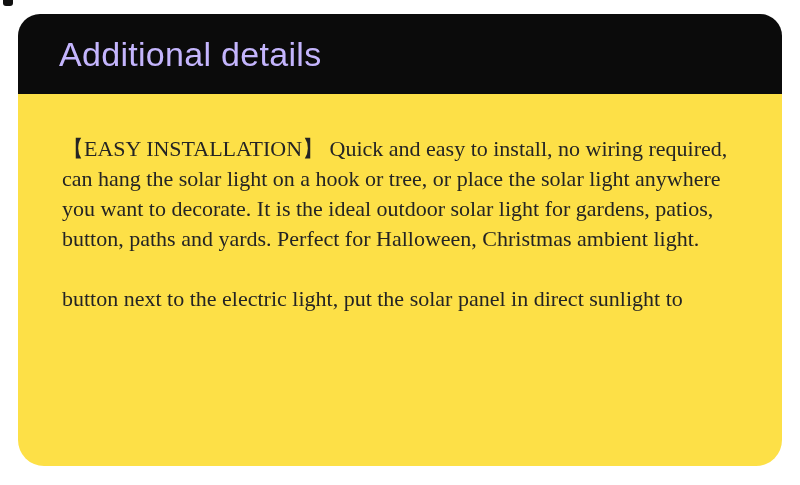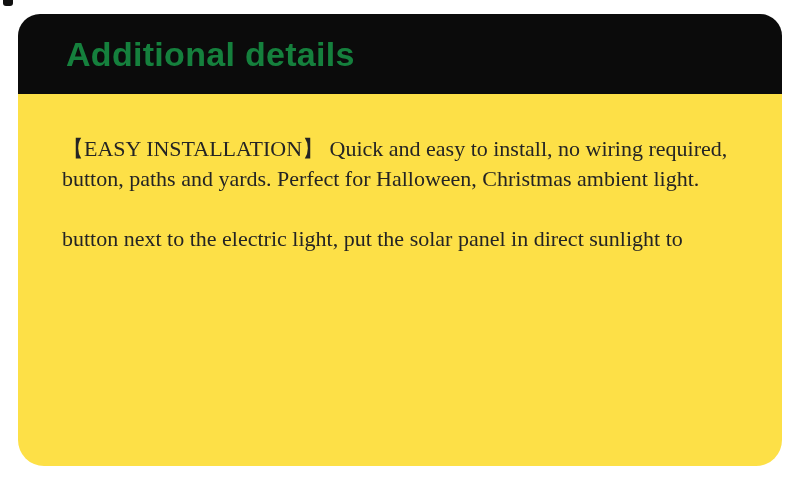--- a/index.html
+++ b/index.html
@@ -31,26 +31,26 @@
     height: 452px;
   }
   .card-header {
     height: 80px;
     background: #0b0b0b;
     border-radius: 22px 22px 0 0;
     display: flex;
     align-items: center;
   }
   .card-title {
-    margin: 11px;
+    margin: 4px;
     padding-left: 37px;
     font-family: "Liberation Sans", "DejaVu Sans", sans-serif;
     font-size: 34px;
-    font-weight: 700;
-    color: #15803d;
+    font-weight: 400;
+    color: #c4b5fd;
     letter-spacing: 0.3px;
   }
   .card-body {
     box-sizing: border-box;
     height: 372px;
     background: #fde047;
     border-radius: 0 0 26px 26px;
     padding: 40px 40px 0 44px;
     font-family: "Liberation Serif", "DejaVu Serif", "DejaVu Sans", serif;
     font-size: 22px;
@@ -75,20 +75,22 @@
   <div class="card">
 
     <div class="card-header">
       <h1 class="card-title">Additional details</h1>
     </div>
 
     <div class="card-body">
 
       <p class="para">
         <span class="line">【EASY INSTALLATION】 Quick and easy to install, no wiring required,</span>
+        <span class="line">can hang the solar light on a hook or tree, or place the solar light anywhere</span>
+        <span class="line">you want to decorate. It is the ideal outdoor solar light for gardens, patios,</span>
         <span class="line">button, paths and yards. Perfect for Halloween, Christmas ambient light.</span>
       </p>
 
       <p class="para">
         <span class="line">button next to the electric light, put the solar panel in direct sunlight to</span>
       </p>
 
     </div>
   </div>
 </div>

